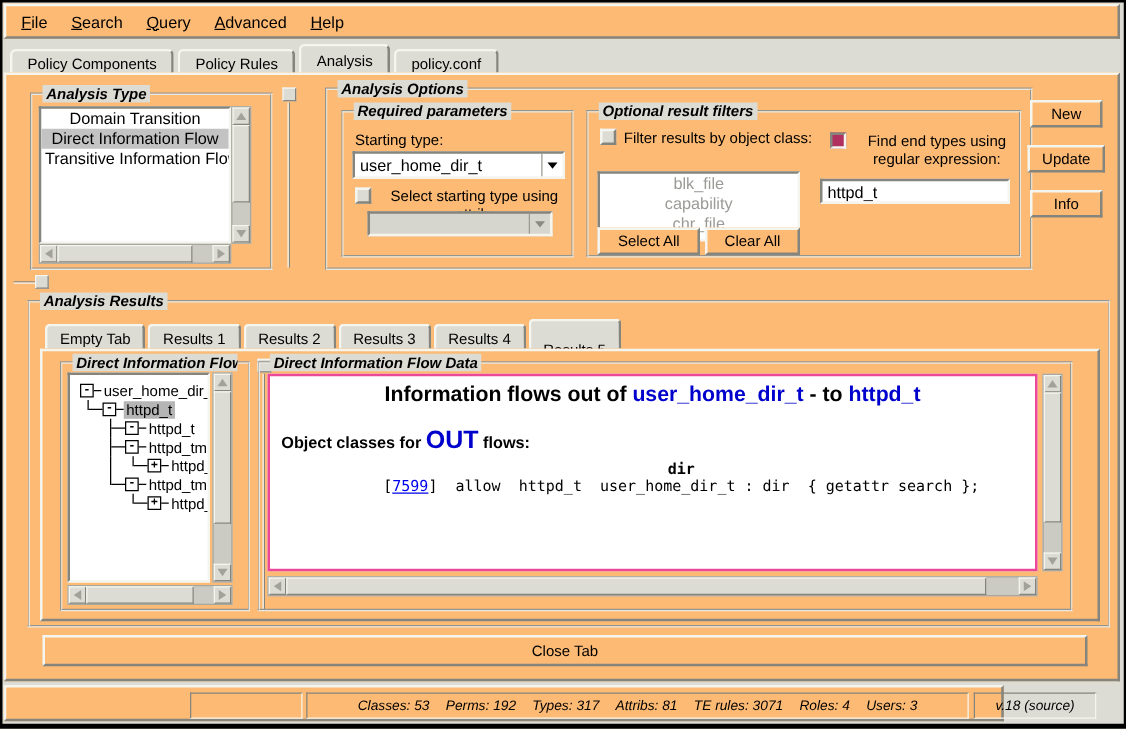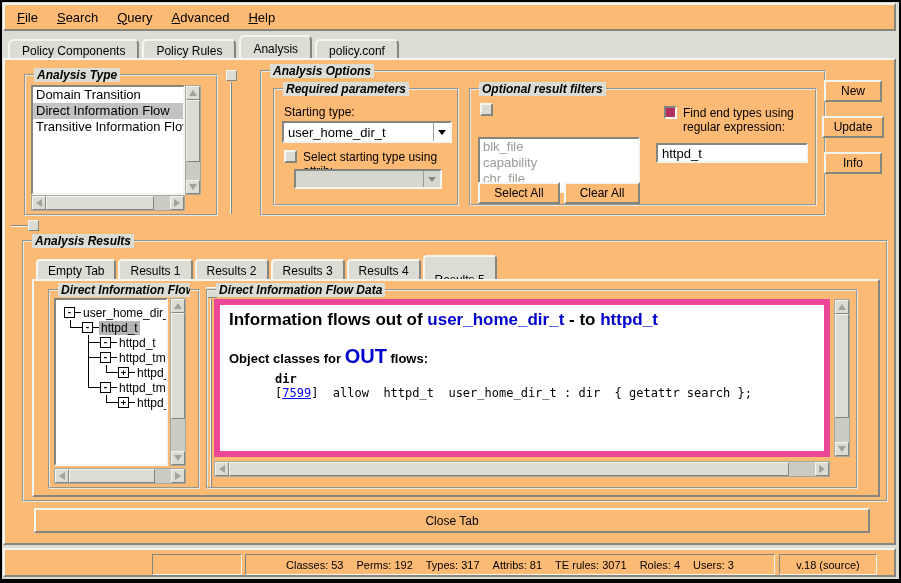--- a/index.html
+++ b/index.html
@@ -1,20 +1,20 @@
 <!DOCTYPE html>
 <html><head>
 <meta charset="utf-8">
 <style>
   * { box-sizing: border-box; }
   html,body { margin:0; padding:0; }
   .window{position:relative;width:901px;height:583px;background:#000;font-family:"Liberation Sans","DejaVu Sans",sans-serif;font-size:12px;color:#000;overflow:hidden;}
   .inner{position:absolute;left:2px;top:2px;width:897px;height:577px;background:#dcdcd4;}
   .raised{background:#fdba74;border-style:solid;border-width:2px;border-color:#f5f5ef #85857d #85857d #f5f5ef;}
-  .gframe{position:absolute;border:2px groove #e9e9e1;}
+  .gframe{position:absolute;border:2px groove #e9e9e1;text-align:center;}
   .frame-label{position:absolute;top:-8px;left:8px;background:#dcdcd4;padding:0 3px;font-weight:bold;font-style:italic;font-size:12px;white-space:nowrap;}
   .menubar{position:absolute;left:1px;top:1px;width:893px;height:28px;display:flex;align-items:center;gap:19px;padding:0 12px;}
   .menu-item{display:inline-block;font-size:13px;cursor:default;}
   .menu-item::first-letter{text-decoration:underline;}
   .tabs-row{position:absolute;left:6px;top:33px;height:25px;display:flex;align-items:flex-end;z-index:1;}
   .tab{position:relative;height:21px;padding:3px 12px 0;margin-right:3px;font-size:12px;background:#dcdcd4;border-style:solid;border-width:2px 2px 0 2px;border-color:#f5f5ef #85857d transparent #f5f5ef;border-radius:5px 5px 0 0;white-space:nowrap;z-index:1;}
   .tab.sel{height:25px;padding-top:5px;z-index:3;}
   .page{position:absolute;left:1px;top:56px;width:893px;height:487px;z-index:2;}
   .btn{display:flex;align-items:center;justify-content:center;font-size:12px;white-space:nowrap;cursor:default;}
   .check{width:13px;height:13px;flex:none;background:#dcdcd4;border-style:solid;border-width:2px;border-color:#f5f5ef #85857d #85857d #f5f5ef;}
@@ -58,29 +58,29 @@
   .tg.tee::after{content:"";position:absolute;left:7px;top:7px;width:11px;border-top:1px solid #000;}
   .tg.corner::before{content:"";position:absolute;left:6px;top:0;height:8px;border-left:1px solid #000;}
   .tg.corner::after{content:"";position:absolute;left:7px;top:7px;width:11px;border-top:1px solid #000;}
   .tbox{width:11px;height:11px;flex:none;background:#fff;border:1px solid #000;display:flex;align-items:center;justify-content:center;font:bold 9px "DejaVu Sans Mono",monospace;line-height:1;}
   .tbox::before{content:"";}
   .tbox.minus::before{content:"-";margin-top:-1px;}
   .tbox.plus::before{content:"+";margin-top:-1px;}
   .tstem{width:6px;height:0;border-top:1px solid #000;flex:none;}
   .tlabel{padding:0 2px;}
   .tlabel.sel{background:#b5b5b5;}
-  .datatext{position:absolute;background:#fff;border:6px solid #ec4899;overflow:hidden;padding:5px 9px;}
+  .datatext{position:absolute;background:#fff;border:2px solid #ec4899;overflow:hidden;padding:5px 9px;}
   .dt-title{font-size:17px;font-weight:bold;white-space:pre;}
   .blue{color:#0000cc;}
   .dt-sub{margin-top:15px;font-size:13px;font-weight:bold;white-space:pre;display:flex;align-items:baseline;}
   .dt-sub .out{font-size:20px;color:#0000cc;font-weight:bold;}
   .dt-dir{margin-top:4px;margin-left:46px;font-family:"DejaVu Sans Mono",monospace;font-weight:bold;font-size:12px;}
   .dt-rule{margin-left:46px;font-family:"DejaVu Sans Mono",monospace;font-size:12px;white-space:pre;}
   .dt-rule a{color:#0000ee;}
-  .statusbar{position:absolute;left:1px;top:546px;width:893px;height:29px;}
+  .statusbar{position:absolute;left:1px;top:546px;width:800px;height:29px;font-style:italic;}
   .spanel{position:absolute;top:4px;height:21px;border:1px solid;border-color:#85857d #f5f5ef #f5f5ef #85857d;display:flex;align-items:center;justify-content:center;font-size:11px;white-space:nowrap;}
   .stats{gap:13px;}
 </style>
 </head>
 <body>
 
 <div class="window">
  <div class="inner">
 
   <div class="menubar raised">
@@ -151,20 +151,21 @@
           <div class="carrow">
                 <div class="tri-down"></div>
               </div>
         </div>
       </div>
 
       <div class="gframe" style="left:207px;top:16px;width:348px;height:118px;">
         <span class="frame-label">Optional result filters</span>
         <div class="cbrow" style="left:9px;top:13px;">
           <span class="check"></span>
+          <span>Filter results by object class:</span>
         </div>
         <div class="listbox" style="left:7px;top:31px;width:162px;height:56px;margin-top:16px;">
           <div class="li dis">blk_file</div>
           <div class="li dis">capability</div>
           <div class="li dis">chr_file</div>
         </div>
         <div class="btn raised" style="position:absolute;left:7px;top:92px;width:82px;height:22px;">Select All</div>
         <div class="btn raised" style="position:absolute;left:93px;top:92px;width:76px;height:22px;">Clear All</div>
         <div class="cbrow" style="left:193px;top:16px;width:152px;">
           <span class="check on"></span>

